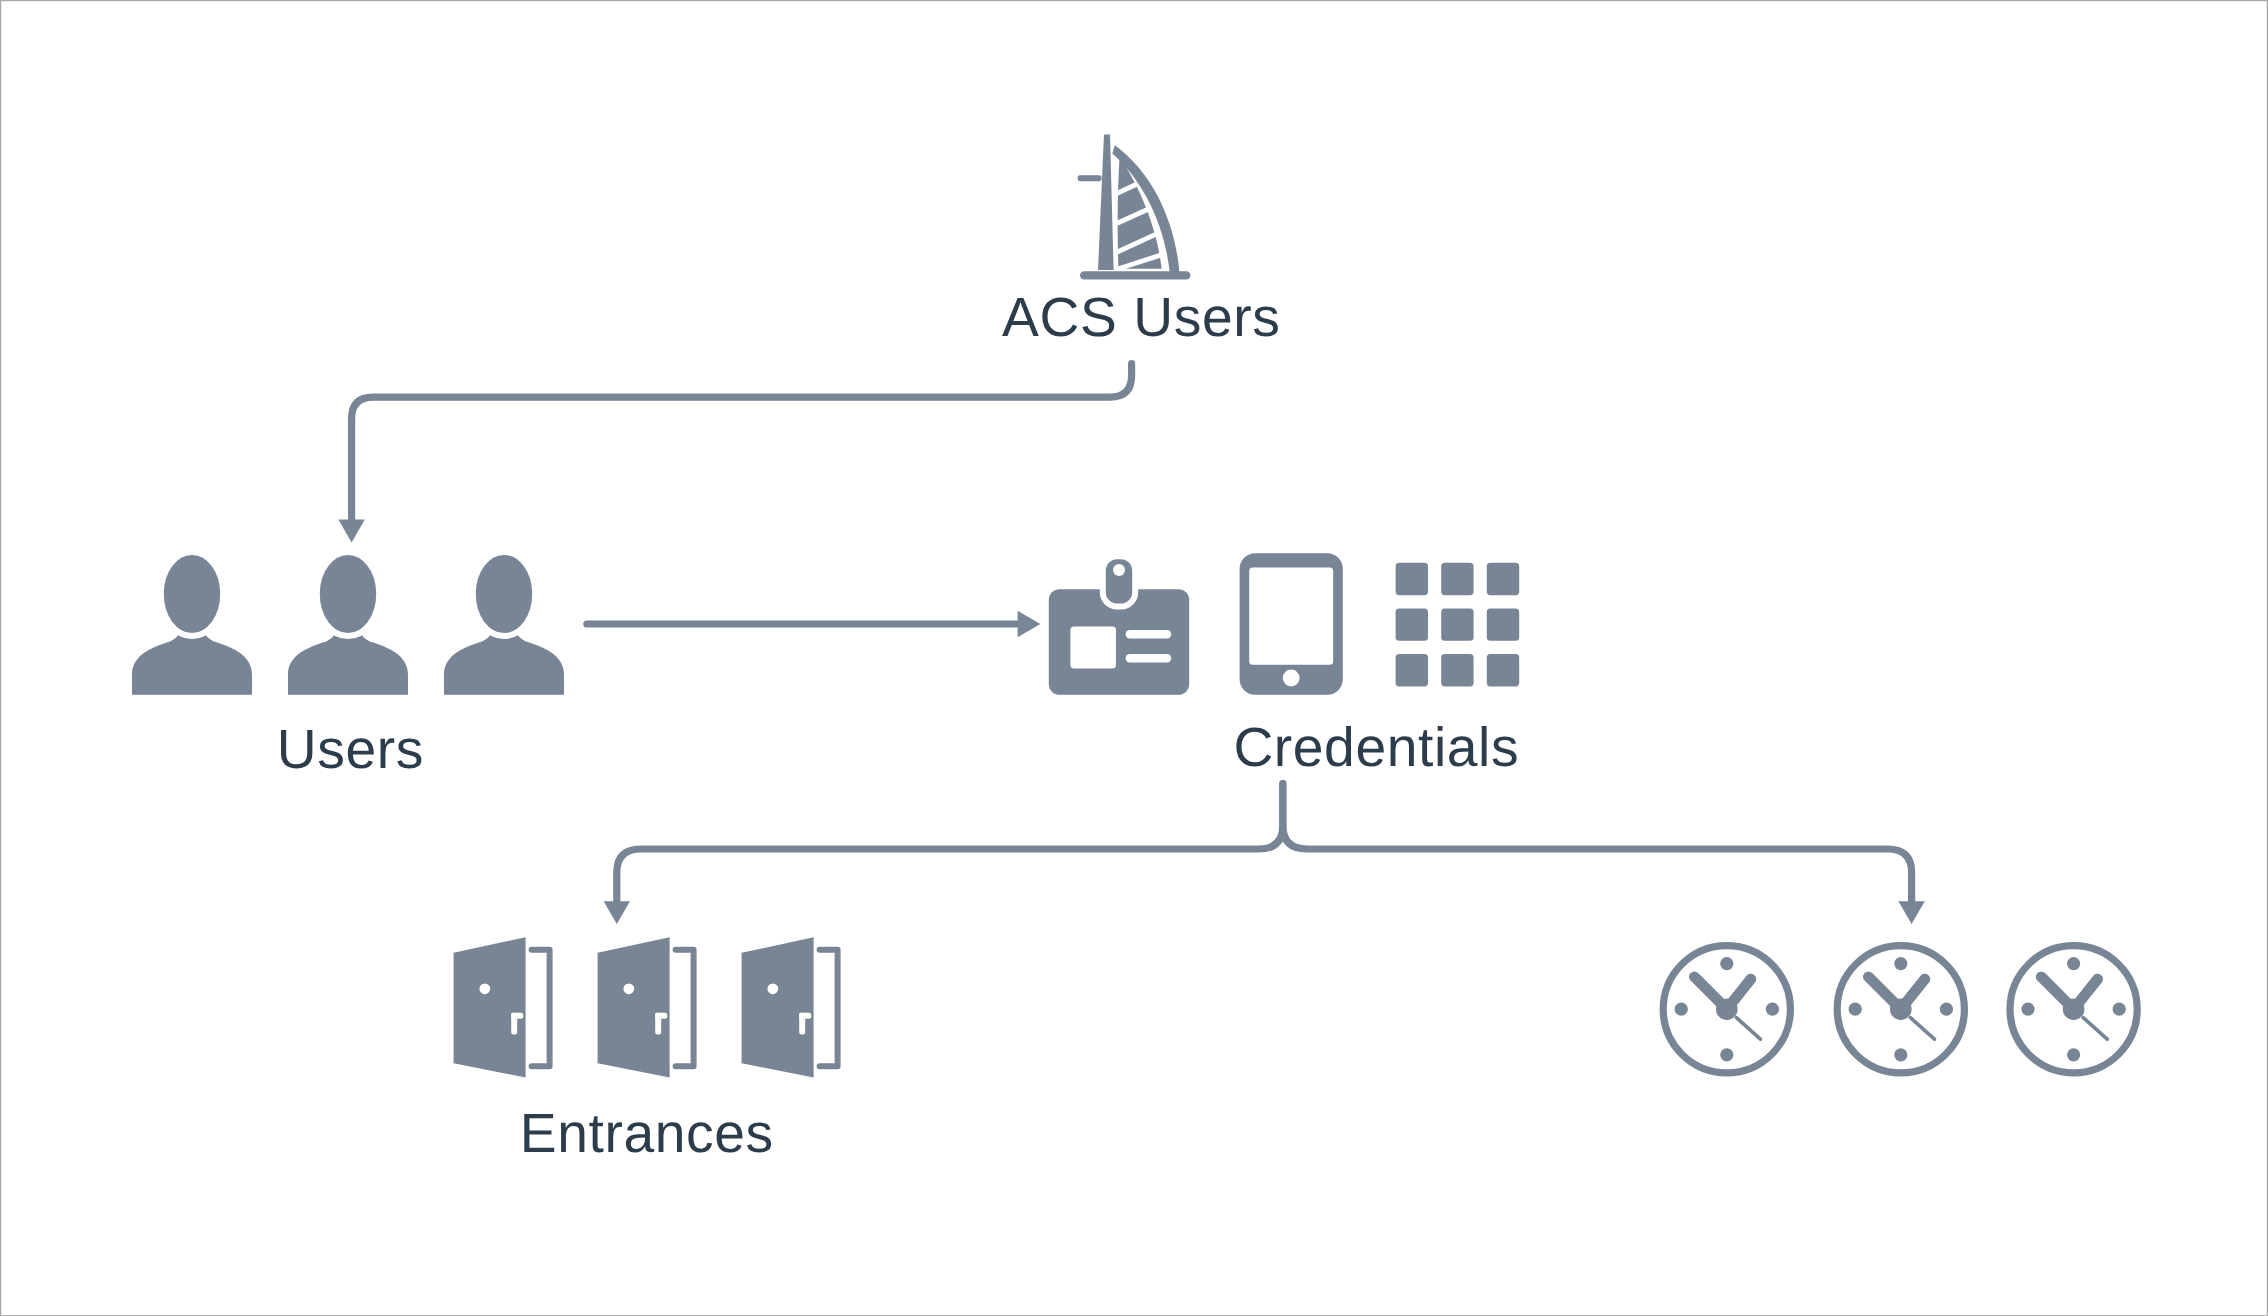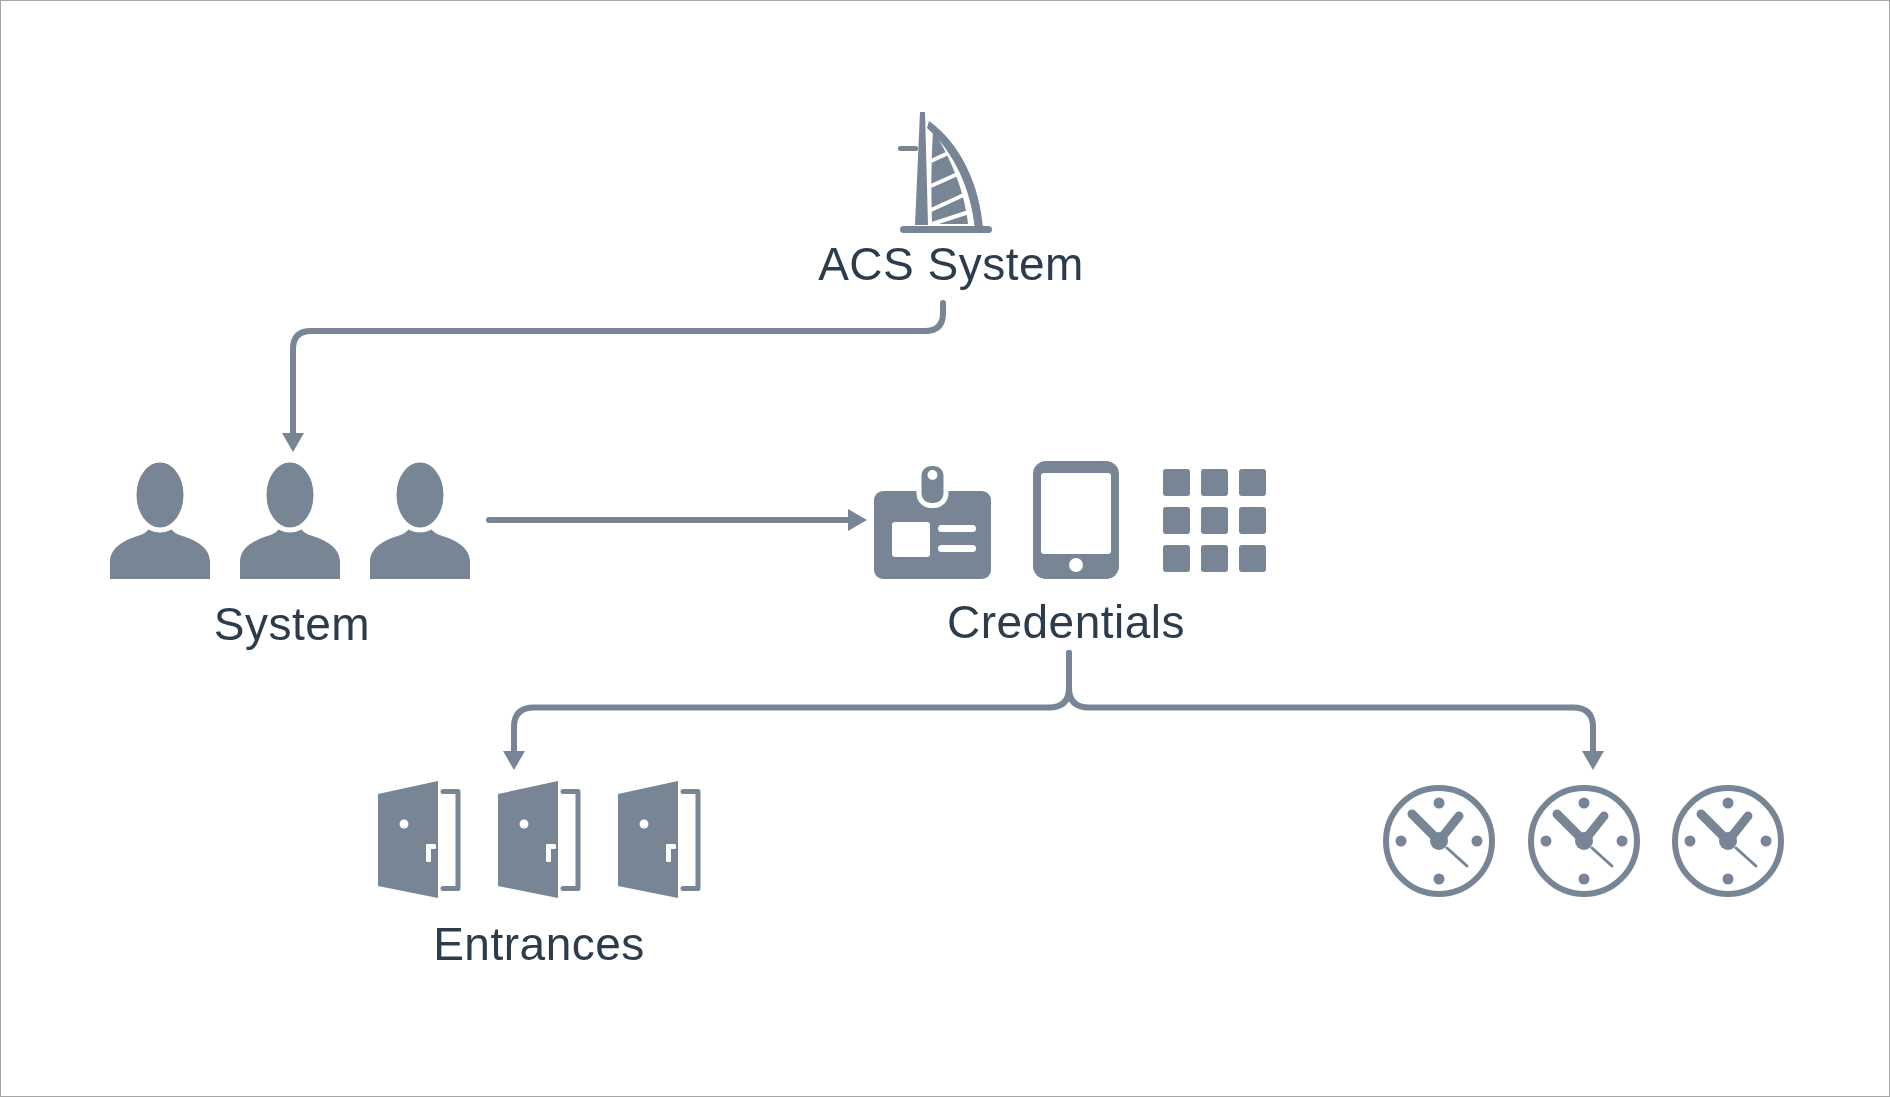--- a/index.html
+++ b/index.html
@@ -178,22 +178,22 @@
         <circle class="ic" cx="0" cy="38" r="5.5"></circle>
         <circle class="ic" cx="-38" cy="0" r="5.5"></circle>
         <line class="hand" x1="0" y1="0" x2="-27" y2="-27"></line>
         <line class="hand" x1="0" y1="0" x2="20" y2="-25"></line>
         <line class="hand2" x1="8" y1="7" x2="28" y2="25"></line>
         <circle class="ic" cx="0" cy="0" r="9"></circle>
       </g>
     </g>
   </svg>
 
-  <div class="node-label" style="left:750px; top:237px;">ACS System</div>
+  <div class="node-label" style="left:750px; top:237px;">ACS Users</div>
 
-  <div class="node-label" style="left:91px; top:597px;">System</div>
+  <div class="node-label" style="left:91px; top:597px;">Users</div>
 
-  <div class="node-label" style="left:865px; top:595px;">Credentials</div>
+  <div class="node-label" style="left:865px; top:595px;text-align:right;">Credentials</div>
 
   <div class="node-label" style="left:338px; top:917px;">Entrances</div>
 
 
 </div>
 
 </body></html>

